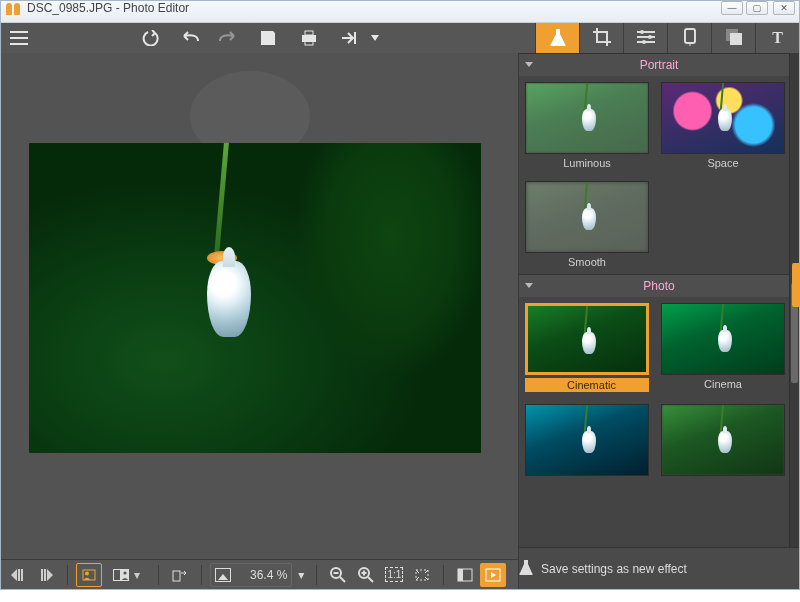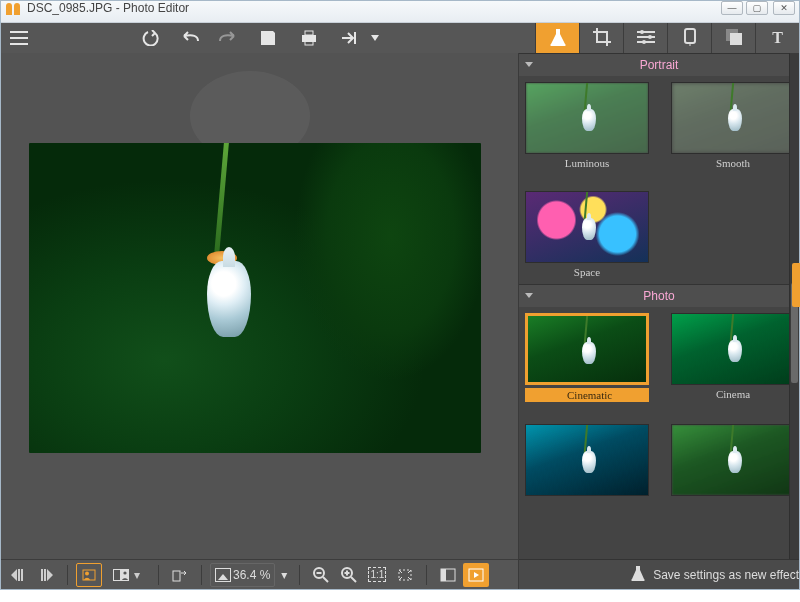--- a/index.html
+++ b/index.html
@@ -153,21 +153,21 @@
   .bt-btn {
     width:26px; height:24px; display:flex; align-items:center; justify-content:center;
     cursor:pointer; color:#ddd; border-radius:2px;
   }
   .bt-btn.orange-frame { border:1px solid #f0a030; color:#f0a030; }
   .bt-btn.orange-fill { background:#f0a030; color:#fff; }
   .bt-group { display:flex; align-items:center; gap:0; margin:0 4px; }
   .bt-group .caret { width:12px; color:#ccc; cursor:pointer; }
   .bt-sep { width:1px; height:20px; background:#3c3c3c; margin:0 6px; }
   .zoom-label {
-    height:24px; padding:0 4px 0 22px; display:flex; align-items:center;
+    height:24px; padding:0 4px 0 39px; display:flex; align-items:center;
     border:1px solid #666; border-radius:2px; position:relative; color:#ddd;
   }
   .zoom-label .pic-icn{
     position:absolute; left:4px; top:4px; width:16px; height:14px;
     border:1px solid #ddd;
   }
   .zoom-label .pic-icn::after{
     content:""; position:absolute; left:2px; bottom:1px;
     border-left:5px solid transparent; border-right:5px solid transparent;
     border-bottom:6px solid #ddd;
@@ -219,23 +219,22 @@
   }
   .cat-head {
     height:22px; background:#4e4e4e; display:flex; align-items:center; justify-content:center;
     color:#f9a8d4; font-size:12px; position:relative; cursor:pointer;
   }
   .cat-head .tri{
     position:absolute; left:6px; top:8px;
     border-top:5px solid #bbb; border-left:4px solid transparent; border-right:4px solid transparent;
   }
   .thumb-grid {
-    display:grid; grid-template-columns:1fr 1fr; gap:22px;
+    display:grid; grid-template-columns:1fr 1fr; gap:12px;
     padding:6px 14px 6px 6px;
-    font-family:Liberation Serif, serif;
   }
   .thumb-cell { display:flex; flex-direction:column; align-items:center; gap:3px; cursor:pointer; }
   .thumb {
     width:124px; height:72px; border:1px solid #2d2d2d; position:relative; overflow:hidden;
   }
   .thumb.sel { border:3px solid #f0a030; }
   .thumb-label { font-size:11px; color:#cfcfcf; }
   .thumb-label.sel{ background:#f0a030; color:#3a2a10; padding:1px 42px; width:124px; text-align:left; }
 
   
@@ -270,22 +269,22 @@
   }
   .fx-theeye  .mini-base{
     background: radial-gradient(circle at 50% 45%, #184f18 0 30px, #061806 58px, #000 80px);
   }
   .fx-cinematic{ }
   .fx-jeloya  .mini-base{ filter:hue-rotate(25deg) saturate(1.4) brightness(1.15); }
   .fx-row3a   .mini-base{ filter:hue-rotate(60deg) saturate(2) contrast(1.3); }
   .fx-row3b   .mini-base{ filter:blur(1.2px) brightness(1.2) saturate(.9) sepia(.15); }
 
   .save-bar{
-    height:30px; background:#4a4a4a; border-top:1px solid #333;
-    display:flex; align-items:center; justify-content:flex-end; gap:8px;
+    height:42px; background:#4a4a4a; border-top:1px solid #333;
+    display:flex; align-items:center; justify-content:flex-start; gap:8px;
     color:#ddd; font-size:12px; cursor:pointer;
   }
 </style>
 </head>
 <body>
 
 <div class="window">
   <div class="titlebar">
     <span class="logo"></span>
     <span class="title">DSC_0985.JPG - Photo Editor</span>
@@ -503,34 +502,34 @@
             <div class="thumb-grid">
               <div class="thumb-cell">
                 <div class="thumb fx-luminous">
                     <div class="mini-base"></div>
                     <div class="mini-stem"></div>
                     <div class="mini-drop"></div>
                   </div>
                 <div class="thumb-label">Luminous</div>
               </div>
               <div class="thumb-cell">
+                <div class="thumb fx-space">
+                    <div class="mini-base"></div>
+                    <div class="mini-stem"></div>
+                    <div class="mini-drop"></div>
+                  </div>
+                <div class="thumb-label">Space</div>
+              </div>
+              <div class="thumb-cell">
                 <div class="thumb fx-smooth">
                     <div class="mini-base"></div>
                     <div class="mini-stem"></div>
                     <div class="mini-drop"></div>
                   </div>
                 <div class="thumb-label">Smooth</div>
-              </div>
-              <div class="thumb-cell">
-                <div class="thumb fx-space">
-                    <div class="mini-base"></div>
-                    <div class="mini-stem"></div>
-                    <div class="mini-drop"></div>
-                  </div>
-                <div class="thumb-label">Space</div>
               </div>
             </div>
           </div>
 
           <div class="category">
             <div class="cat-head">
               <span class="tri"></span>
               <span>Photo</span>
             </div>
             <div class="thumb-grid">

